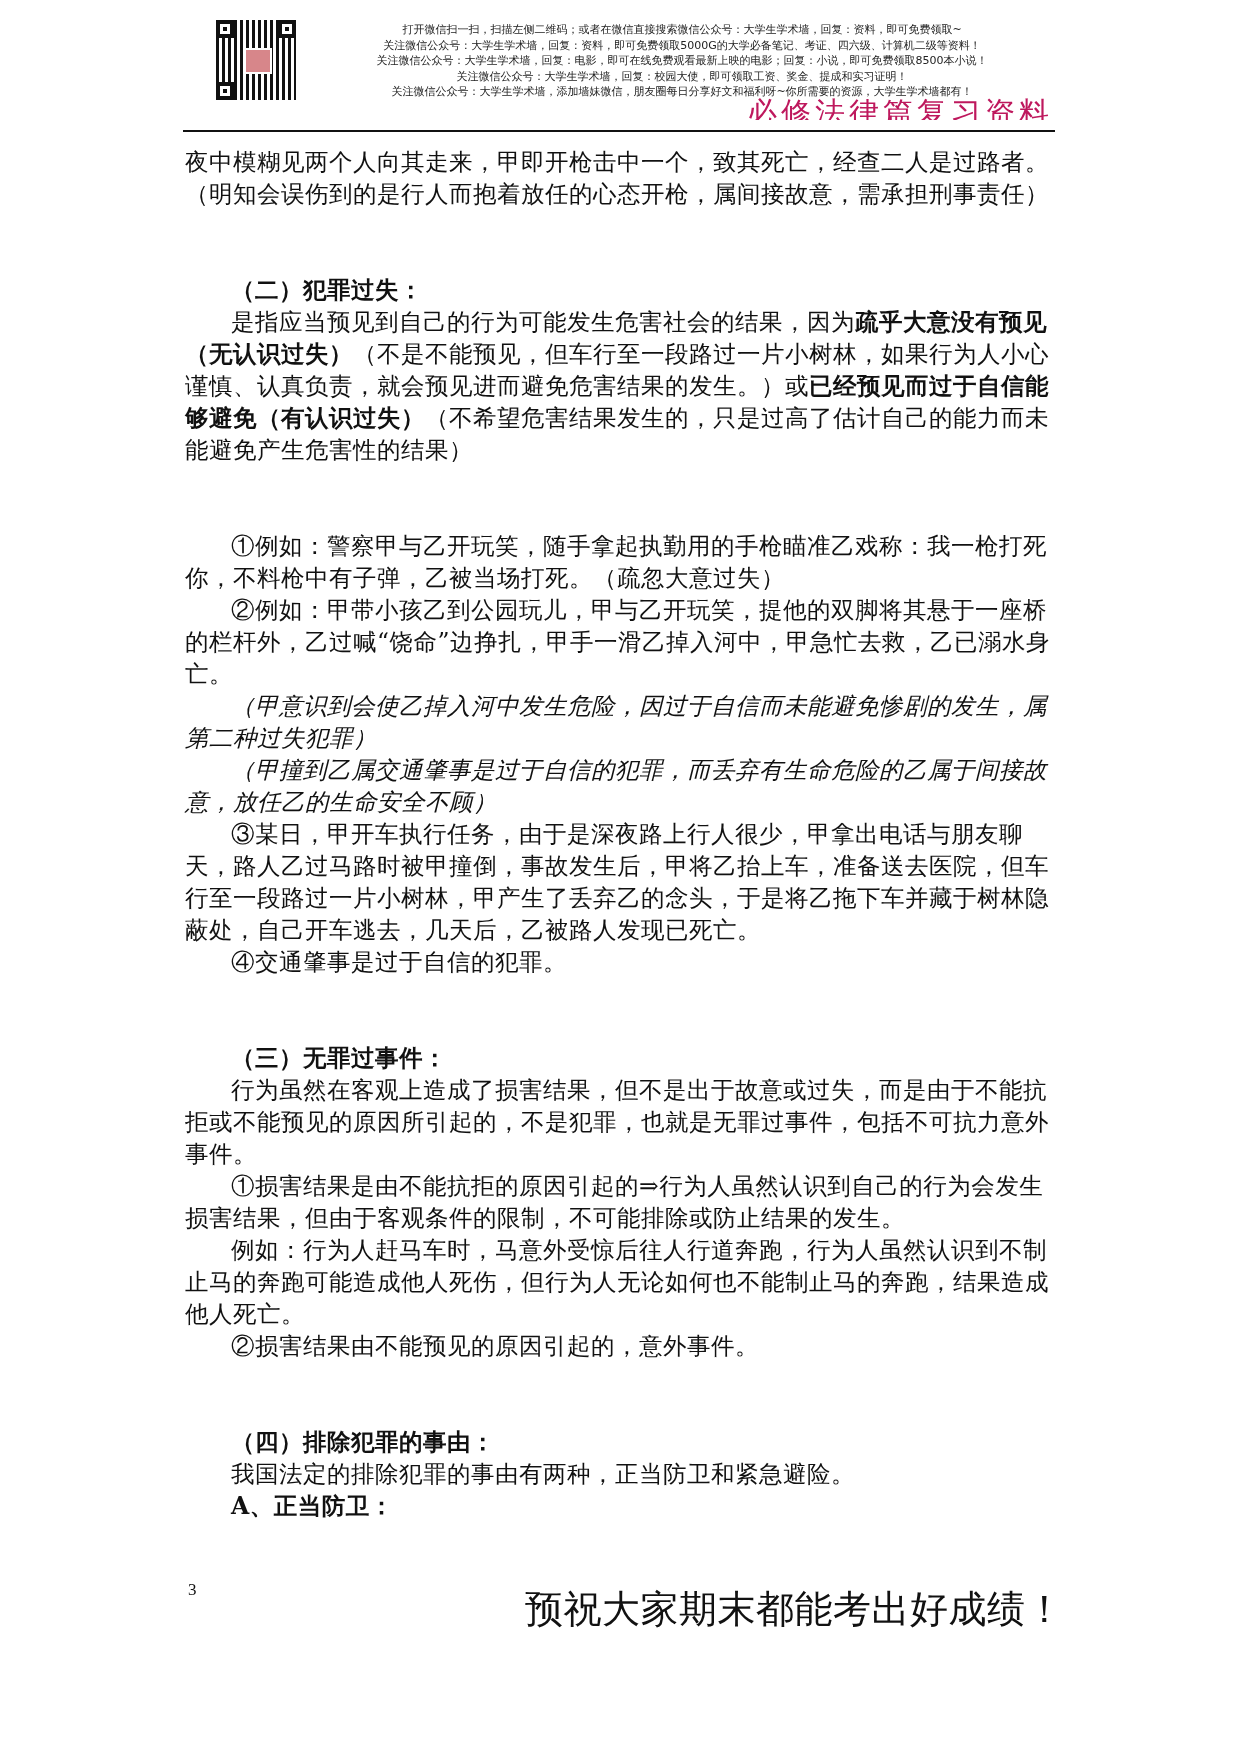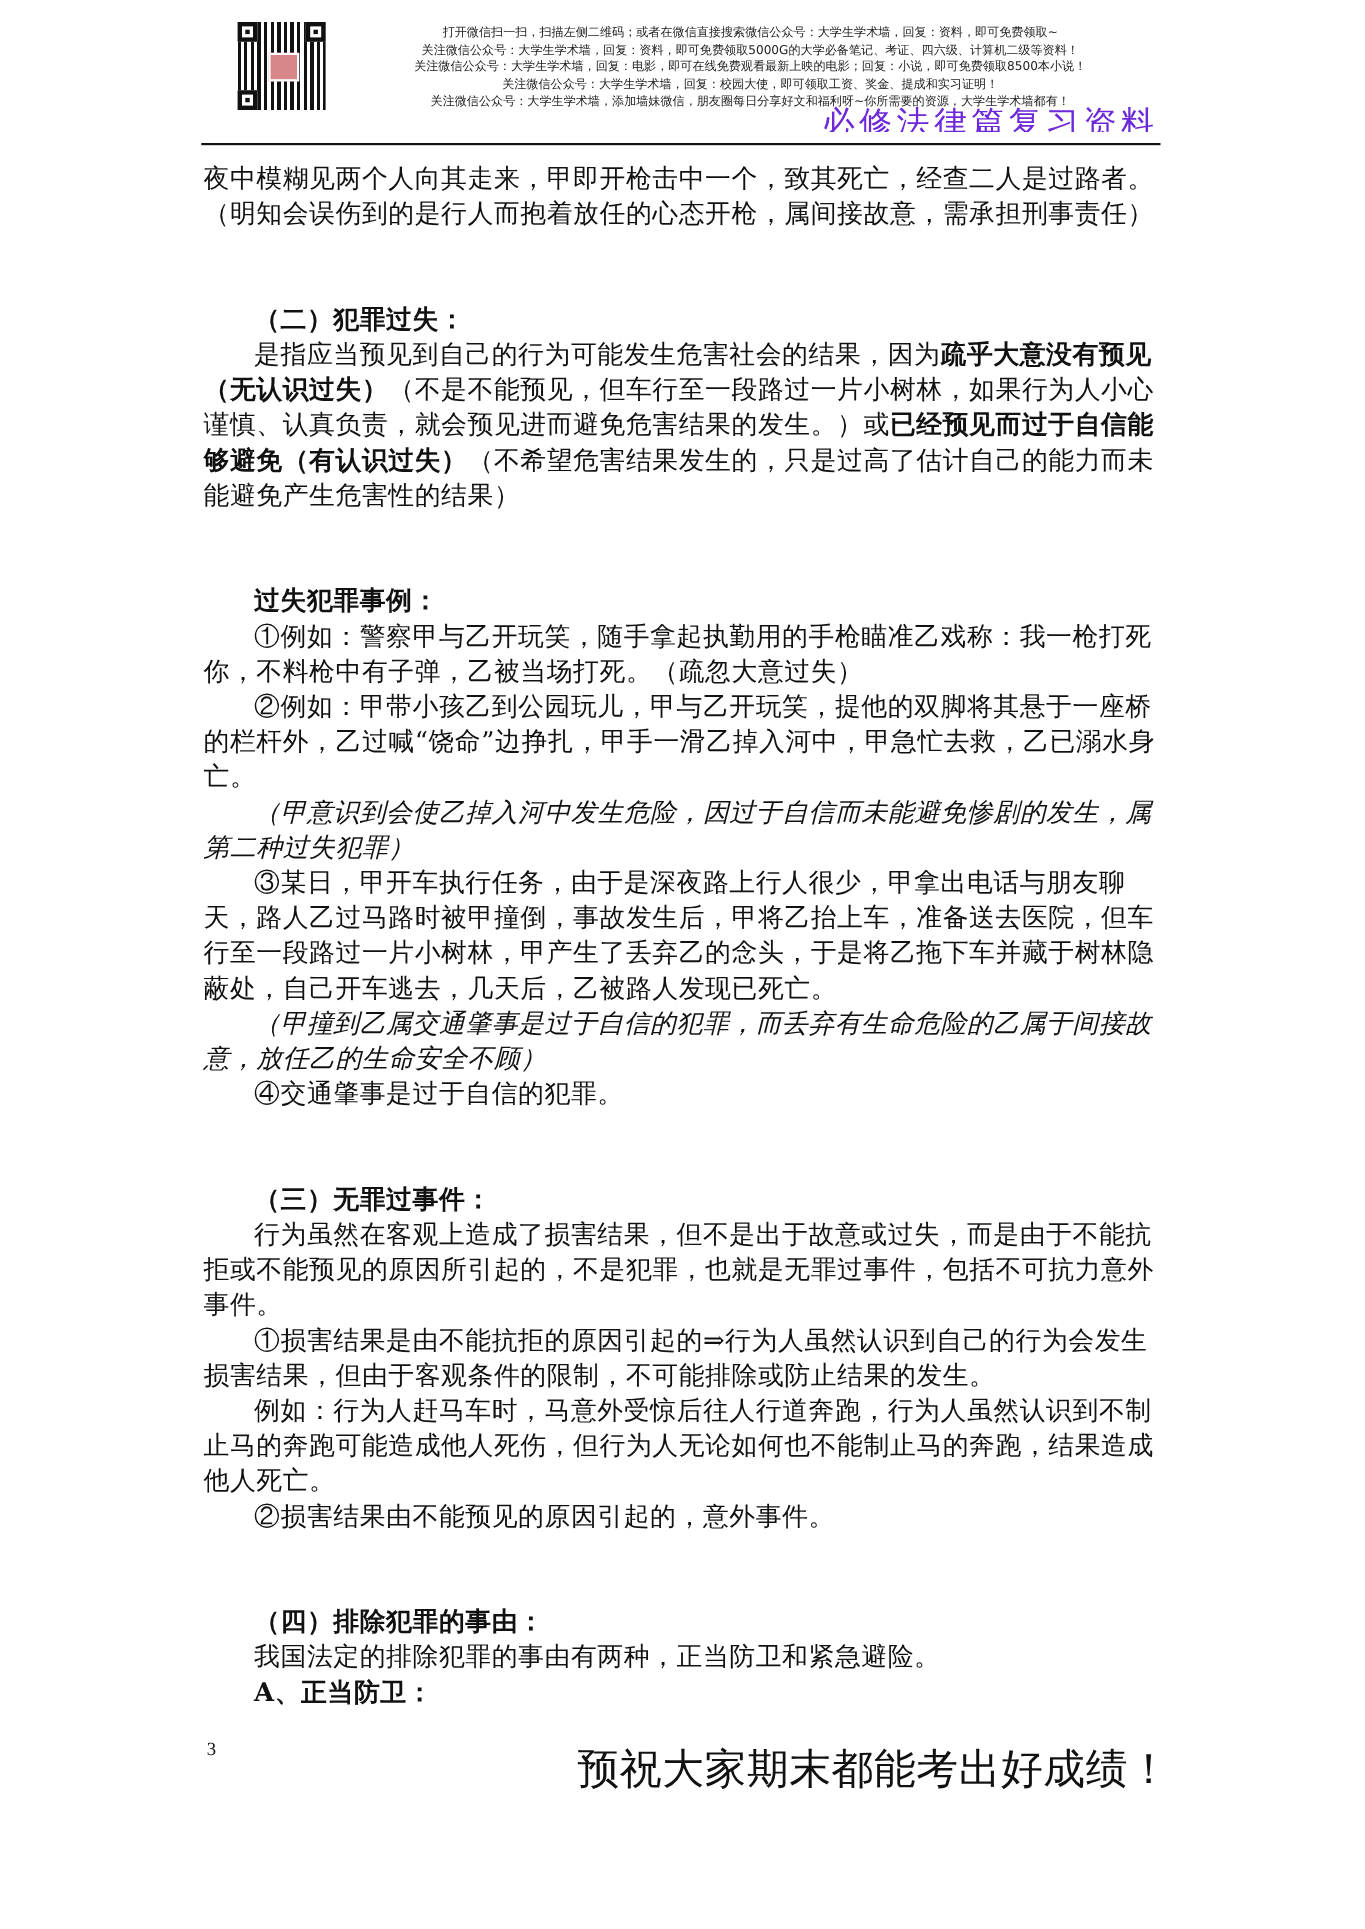--- a/index.html
+++ b/index.html
@@ -21,21 +21,21 @@
   .qr .f1 { left: 0; top: 0; } .qr .f2 { right: 0; top: 0; } .qr .f3 { left: 0; bottom: 0; }
   .qr .logo { position: absolute; left: 28px; top: 28px; width: 24px; height: 22px; background: #d7868a; border: 2px solid #fff; }
   .promo-lines {
     position: absolute; left: 302px; top: 22px; width: 760px;
     font-family: "DejaVu Sans", "Liberation Sans", sans-serif;
     font-size: 11px; line-height: 15.5px; color: #222; white-space: nowrap; text-align: center;
   }
   .doc-title {
     position: absolute; right: 188px; top: 92px; height: 28px; overflow: hidden;
     font-family: "DejaVu Sans", "Liberation Sans", sans-serif;
-    font-size: 30px; line-height: 42px; letter-spacing: 4px; color: #6d28d9; margin-left: 12px;
+    font-size: 30px; line-height: 42px; letter-spacing: 4px; color: #be185d; margin-left: 12px;
   }
   .header-rule { position: absolute; left: 183px; top: 130px; width: 872px; height: 2px; background: #111; }
 
   .content {
     position: absolute; left: 185px; top: 146px; width: 870px;
     font-size: 23.5px; line-height: 32px; letter-spacing: 0.5px;
   }
   .content p { margin: 0; }
   .indent { text-indent: 46px; }
   .heading { font-weight: bold; text-indent: 46px; }
@@ -78,26 +78,25 @@
   <p>夜中模糊见两个人向其走来，甲即开枪击中一个，致其死亡，经查二人是过路者。</p>
   <p>（明知会误伤到的是行人而抱着放任的心态开枪，属间接故意，需承担刑事责任）</p>
 
   <div class="gap"></div>
 
   <p class="heading">（二）犯罪过失：</p>
   <p class="indent"><span>是指应当预见到自己的行为可能发生危害社会的结果，因为</span><b>疏乎大意没有预见（无认识过失）</b><span>（不是不能预见，但车行至一段路过一片小树林，如果行为人小心谨慎、认真负责，就会预见进而避免危害结果的发生。）或</span><b>已经预见而过于自信能够避免（有认识过失）</b><span>（不希望危害结果发生的，只是过高了估计自己的能力而未能避免产生危害性的结果）</span></p>
 
   <div class="gap"></div>
 
-  <p class="heading">过失犯罪事例：</p>
   <p class="indent">①例如：警察甲与乙开玩笑，随手拿起执勤用的手枪瞄准乙戏称：我一枪打死你，不料枪中有子弹，乙被当场打死。（疏忽大意过失）</p>
   <p class="indent">②例如：甲带小孩乙到公园玩儿，甲与乙开玩笑，提他的双脚将其悬于一座桥的栏杆外，乙过喊“饶命”边挣扎，甲手一滑乙掉入河中，甲急忙去救，乙已溺水身亡。</p>
   <p class="indent note">（甲意识到会使乙掉入河中发生危险，因过于自信而未能避免惨剧的发生，属第二种过失犯罪）</p>
+  <p class="indent note">（甲撞到乙属交通肇事是过于自信的犯罪，而丢弃有生命危险的乙属于间接故意，放任乙的生命安全不顾）</p>
   <p class="indent">③某日，甲开车执行任务，由于是深夜路上行人很少，甲拿出电话与朋友聊天，路人乙过马路时被甲撞倒，事故发生后，甲将乙抬上车，准备送去医院，但车行至一段路过一片小树林，甲产生了丢弃乙的念头，于是将乙拖下车并藏于树林隐蔽处，自己开车逃去，几天后，乙被路人发现已死亡。</p>
-  <p class="indent note">（甲撞到乙属交通肇事是过于自信的犯罪，而丢弃有生命危险的乙属于间接故意，放任乙的生命安全不顾）</p>
   <p class="indent">④交通肇事是过于自信的犯罪。</p>
 
   <div class="gap"></div>
 
   <p class="heading">（三）无罪过事件：</p>
   <p class="indent">行为虽然在客观上造成了损害结果，但不是出于故意或过失，而是由于不能抗拒或不能预见的原因所引起的，不是犯罪，也就是无罪过事件，包括不可抗力意外事件。</p>
   <p class="indent">①损害结果是由不能抗拒的原因引起的⇒行为人虽然认识到自己的行为会发生损害结果，但由于客观条件的限制，不可能排除或防止结果的发生。</p>
   <p class="indent">例如：行为人赶马车时，马意外受惊后往人行道奔跑，行为人虽然认识到不制止马的奔跑可能造成他人死伤，但行为人无论如何也不能制止马的奔跑，结果造成他人死亡。</p>
   <p class="indent">②损害结果由不能预见的原因引起的，意外事件。</p>
 

